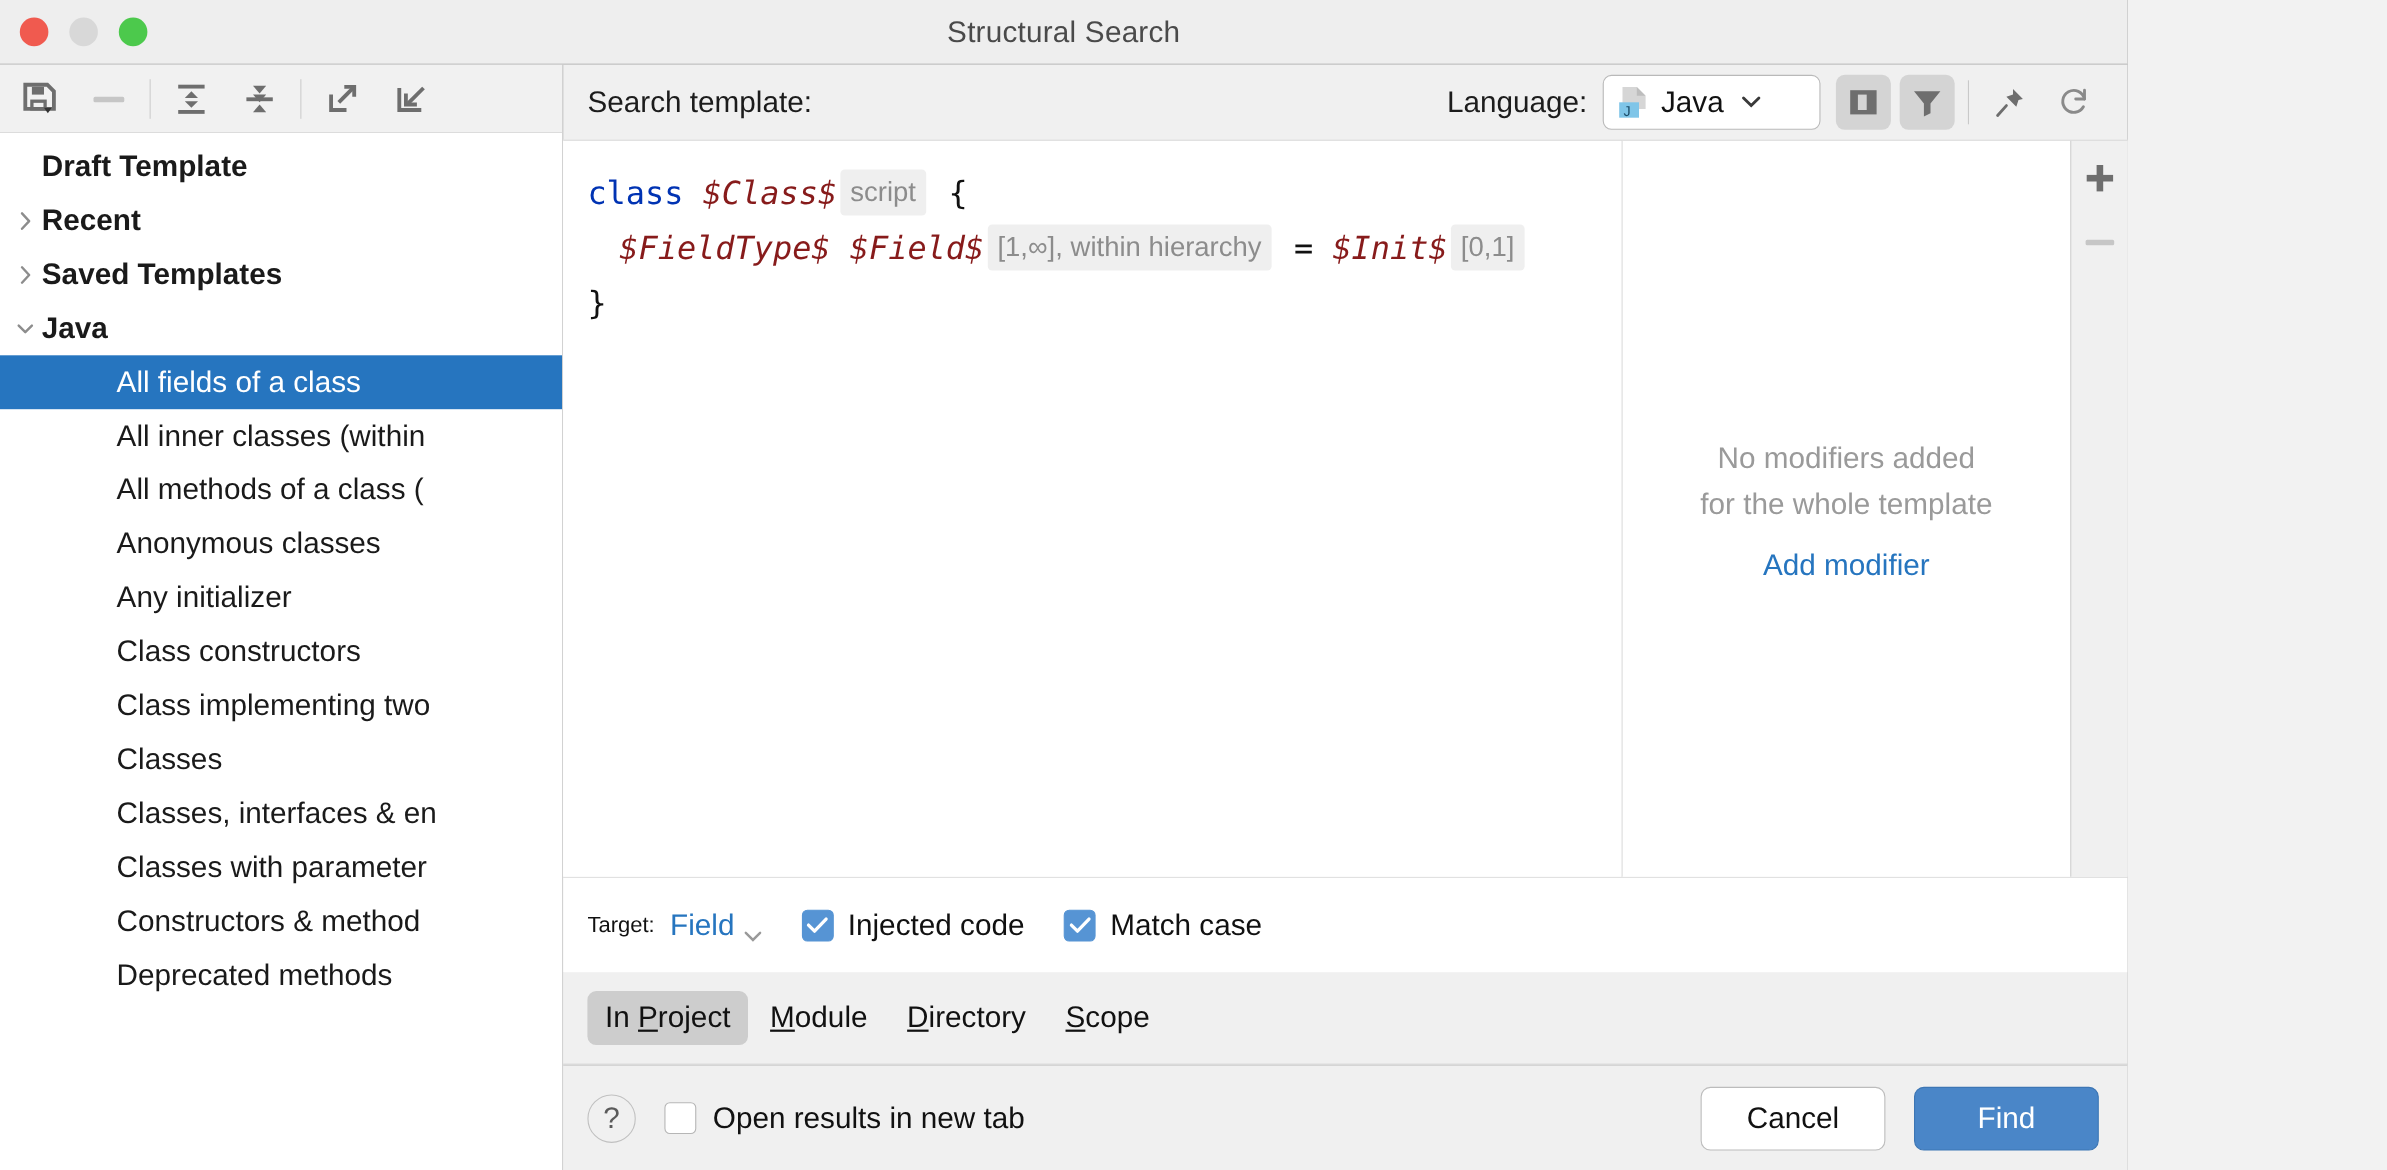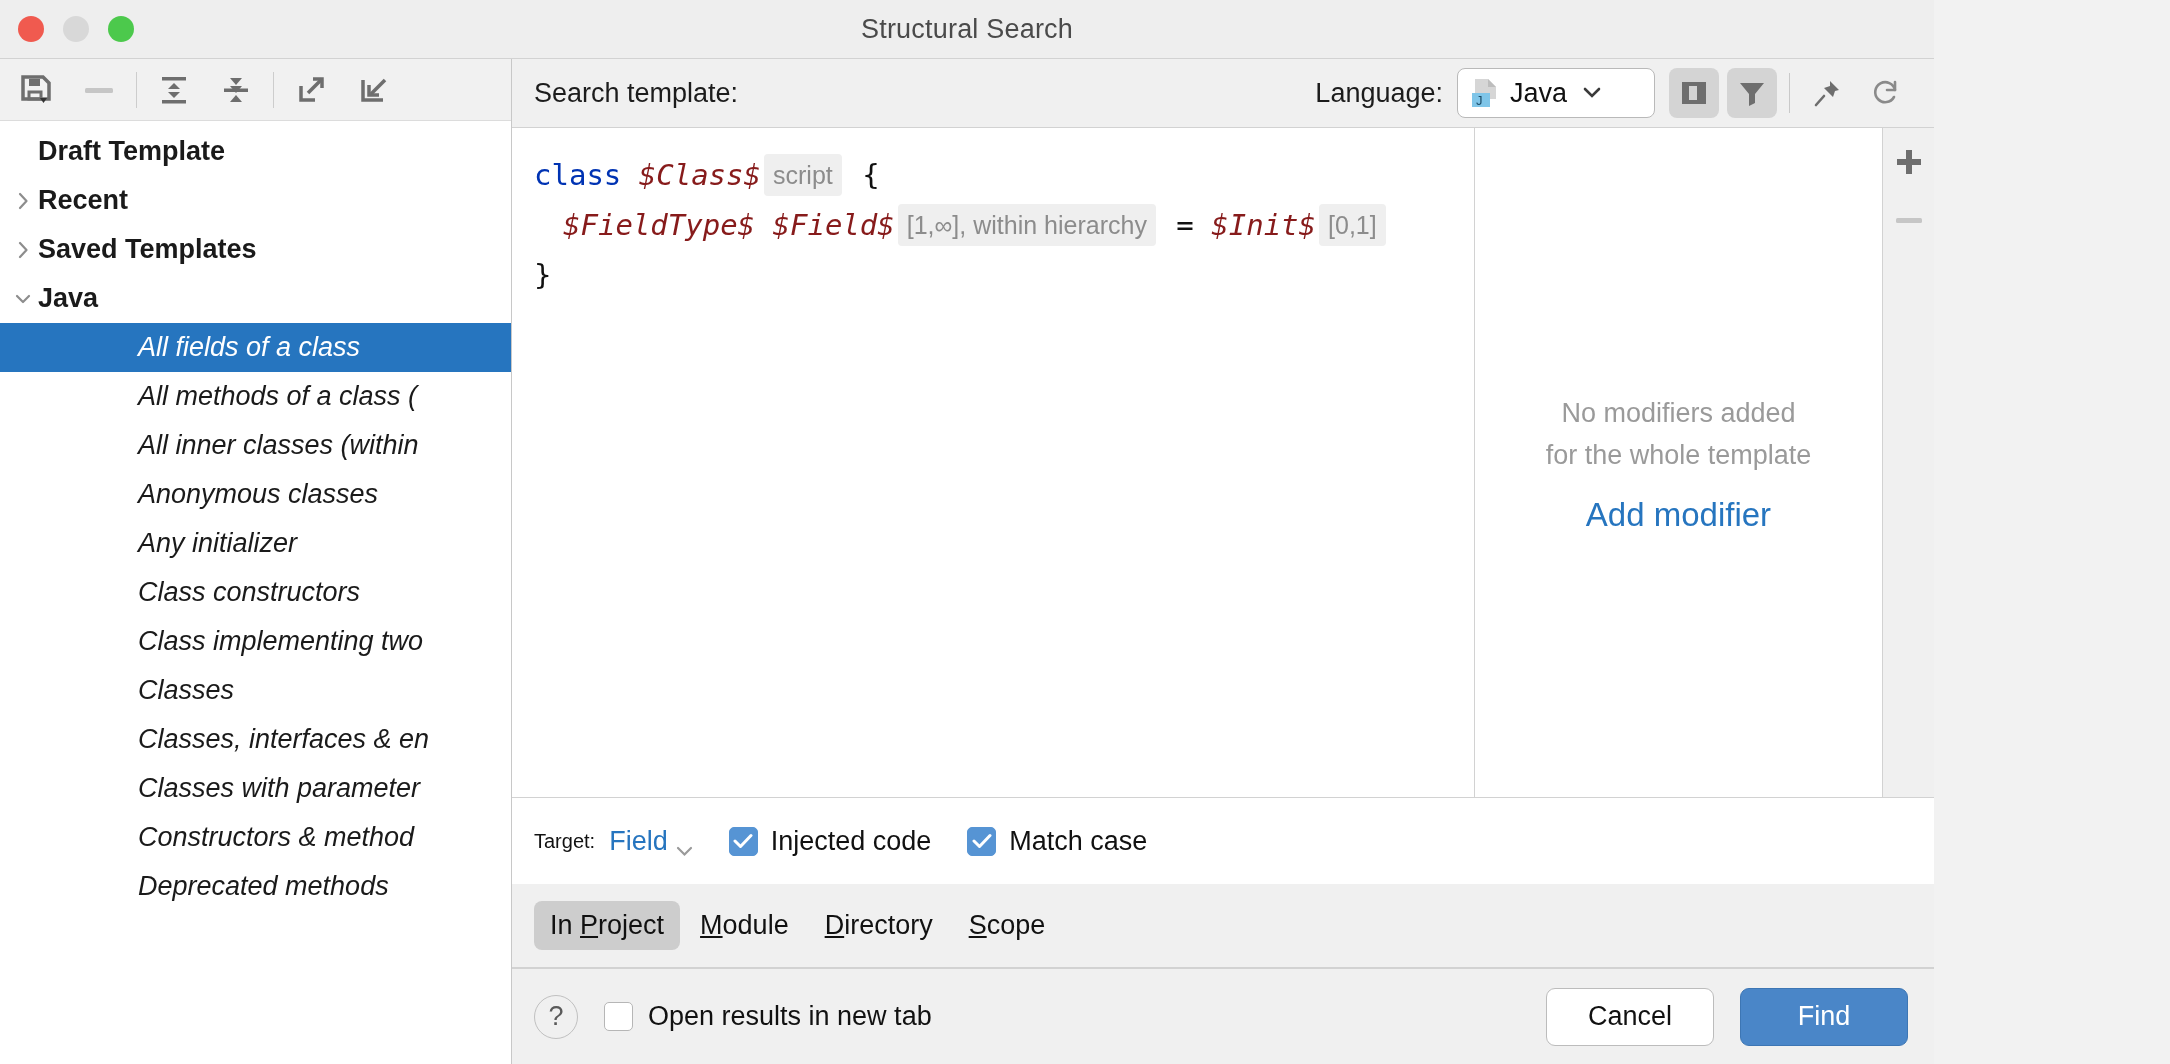--- a/index.html
+++ b/index.html
@@ -43,21 +43,21 @@
   .tb-btn svg { display: block; }
 
   .tree { flex: 1 1 auto; overflow: hidden; background: #fff; position: relative; padding-top: 6px; }
   .node { height: 49px; display: flex; align-items: center; white-space: nowrap; cursor: pointer; }
   .node .arrow { width: 30px; flex: 0 0 30px; display: flex; align-items: center; justify-content: center; }
   .node .arrow svg { display: block; }
   .node .lbl { font-size: 27px; color: #1a1a1a; }
   .node.group > .lbl { font-weight: bold; }
   .node.lvl0 { padding-left: 8px; }
   .node.lvl1 { padding-left: 43px; }
-  .node.lvl2 { padding-left: 108px; font-style: italic; }
+  .node.lvl2 { padding-left: 76px; }
   .node.lvl2 .lbl { font-weight: normal; }
   .node.selected { background: #2675bf; }
   .node.selected .lbl { color: #ffffff; }
   .node.no-arrow .arrow { visibility: hidden; }
 
   
   .right { flex: 1 1 auto; display: flex; flex-direction: column; min-width: 0; background: #f0f0f0; }
 
   .sr-header { height: 68px; flex: 0 0 68px; display: flex; align-items: center; padding: 0 24px 0 22px; }
   .sr-label { font-size: 27px; color: #1c1c1c; }
@@ -107,21 +107,21 @@
          display: flex; align-items: center; justify-content: center; flex: 0 0 29px; }
   .cbx.on { background: #5694d4; border-color: #5694d4; }
   .cbx-label { font-size: 27px; color: #111; white-space: nowrap; }
 
   .modifiers {
     width: 408px; flex: 0 0 408px; border-left: 1px solid #d2d2d2; background: #fff;
     display: flex; flex-direction: column; align-items: center; justify-content: center;
     padding: 0 18px; text-align: right;
   }
   .mod-empty { font-size: 27px; color: #9a9a9a; line-height: 42px; }
-  .mod-link { font-size: 33px; color: #2675bf; margin-top: 20px; cursor: pointer; }
+  .mod-link { font-size: 27px; color: #2675bf; margin-top: 20px; cursor: pointer; }
   .mod-side {
     width: 52px; flex: 0 0 52px; border-left: 1px solid #d2d2d2; background: #f0f0f0;
     display: flex; flex-direction: column; align-items: center; padding-top: 14px; gap: 18px;
   }
   .mod-side .plus, .mod-side .minus { width: 40px; height: 40px; display: flex; align-items: center;
                                        justify-content: center; cursor: pointer; }
 
   
   .scope-row { height: 84px; flex: 0 0 84px; display: flex; align-items: center; padding: 0 22px; gap: 4px;
                background: #f0f0f0; border-bottom: 1px solid #d2d2d2; }
@@ -237,25 +237,25 @@
               </svg>
             </div>
             <div class="lbl">Java</div>
           </div>
           <div class="node lvl2 selected no-arrow">
             <div class="arrow"></div>
             <div class="lbl">All fields of a class</div>
           </div>
           <div class="node lvl2 no-arrow">
             <div class="arrow"></div>
+            <div class="lbl">All inner classes (within</div>
+          </div>
+          <div class="node lvl2 no-arrow">
+            <div class="arrow"></div>
             <div class="lbl">All methods of a class (</div>
-          </div>
-          <div class="node lvl2 no-arrow">
-            <div class="arrow"></div>
-            <div class="lbl">All inner classes (within</div>
           </div>
           <div class="node lvl2 no-arrow">
             <div class="arrow"></div>
             <div class="lbl">Anonymous classes</div>
           </div>
           <div class="node lvl2 no-arrow">
             <div class="arrow"></div>
             <div class="lbl">Any initializer</div>
           </div>
           <div class="node lvl2 no-arrow">

